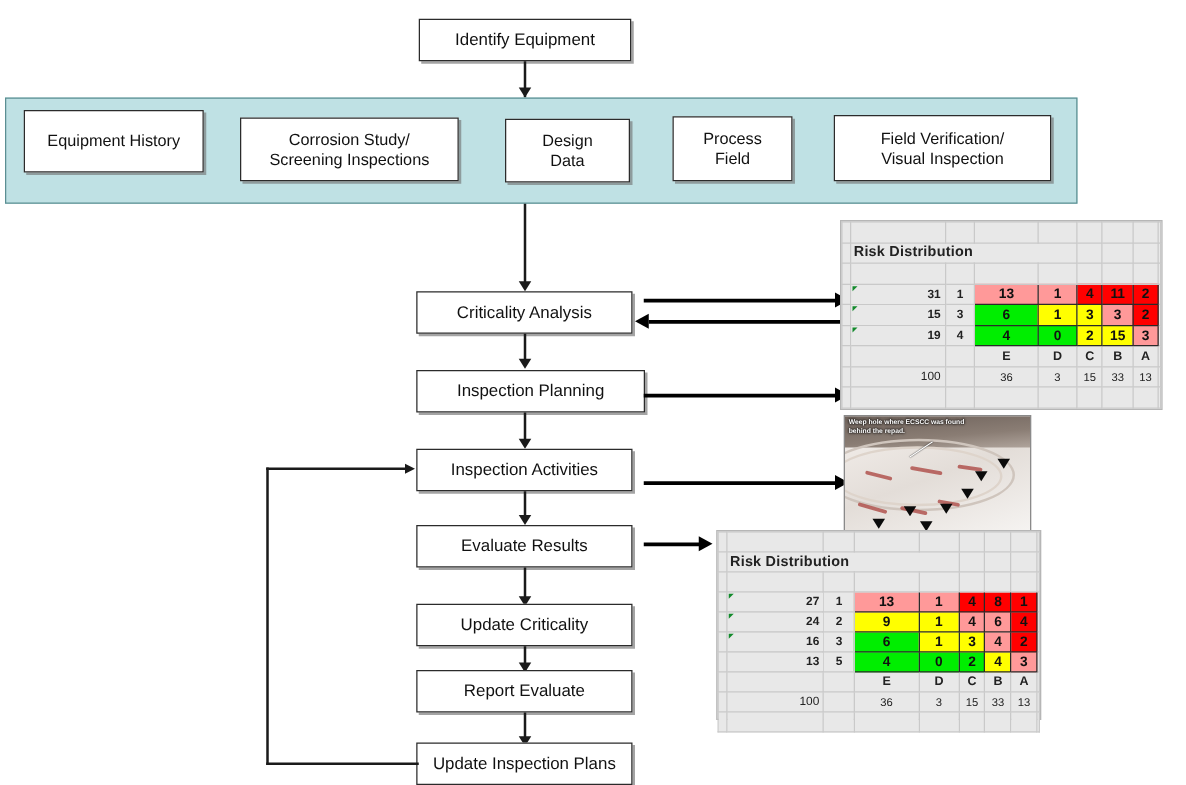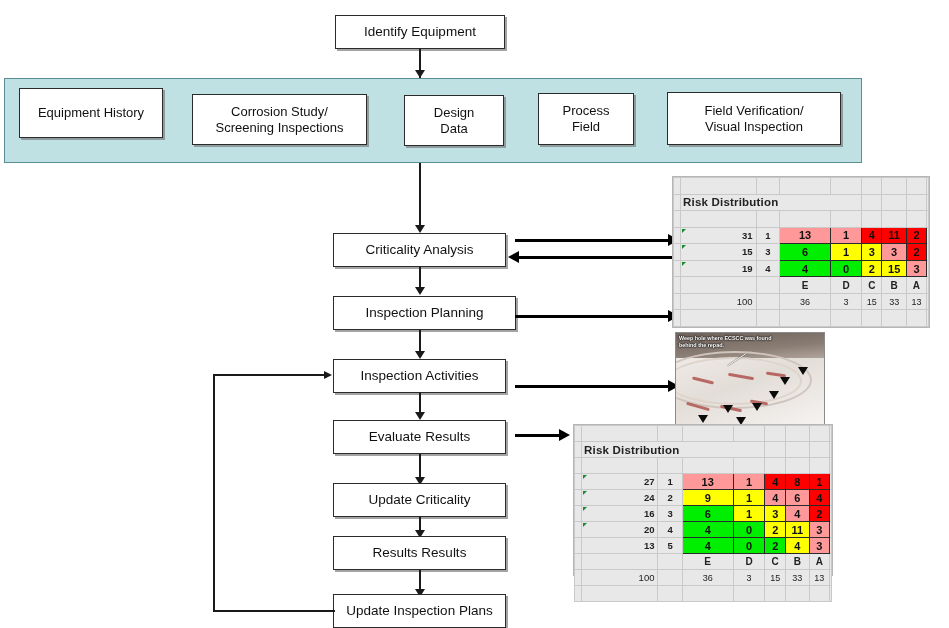--- a/index.html
+++ b/index.html
@@ -133,21 +133,21 @@
 <div class="vline" style="left:419px;top:454px;height:27px;"></div>
 <div class="arrow-d" style="left:415px;top:477px;"></div>
 
 <div class="fbox" style="left:333px;top:483px;width:173px;height:34px;">
   <span>Update Criticality</span>
 </div>
 <div class="vline" style="left:419px;top:517px;height:19px;"></div>
 <div class="arrow-d" style="left:415px;top:530px;"></div>
 
 <div class="fbox" style="left:333px;top:536px;width:173px;height:34px;">
-  <span>Results Results</span>
+  <span>Report Evaluate</span>
 </div>
 <div class="vline" style="left:419px;top:570px;height:22px;"></div>
 <div class="arrow-d" style="left:415px;top:589px;"></div>
 
 <div class="fbox" style="left:333px;top:594px;width:173px;height:34px;">
   <span>Update Inspection Plans</span>
 </div>
 
 <div class="hline" style="left:213px;top:610px;width:122px;"></div>
 <div class="vline" style="left:213px;top:374px;height:238px;"></div>
@@ -358,31 +358,20 @@
           <td class="rowidx">3</td>
           <td class="cell" style="background: rgb(0, 238, 0);">6</td>
           <td class="cell" style="background: rgb(255, 255, 0);">1</td>
           <td class="cell" style="background: rgb(255, 255, 0);">3</td>
           <td class="cell" style="background: rgb(255, 153, 153);">4</td>
           <td class="cell" style="background: rgb(255, 0, 0);">2</td>
           <td></td>
         </tr>
         <tr>
           <td style="width: 6px;"></td>
-          <td class="rowtot">20<div class="flag"></div></td>
-          <td class="rowidx">4</td>
-          <td class="cell" style="background: rgb(0, 238, 0);">4</td>
-          <td class="cell" style="background: rgb(0, 238, 0);">0</td>
-          <td class="cell" style="background: rgb(255, 255, 0);">2</td>
-          <td class="cell" style="background: rgb(255, 255, 0);">11</td>
-          <td class="cell" style="background: rgb(255, 153, 153);">3</td>
-          <td></td>
-        </tr>
-        <tr>
-          <td style="width: 6px;"></td>
           <td class="rowtot">13</td>
           <td class="rowidx">5</td>
           <td class="cell" style="background: rgb(0, 238, 0);">4</td>
           <td class="cell" style="background: rgb(0, 238, 0);">0</td>
           <td class="cell" style="background: rgb(0, 238, 0);">2</td>
           <td class="cell" style="background: rgb(255, 255, 0);">4</td>
           <td class="cell" style="background: rgb(255, 153, 153);">3</td>
           <td></td>
         </tr>
         <tr>

